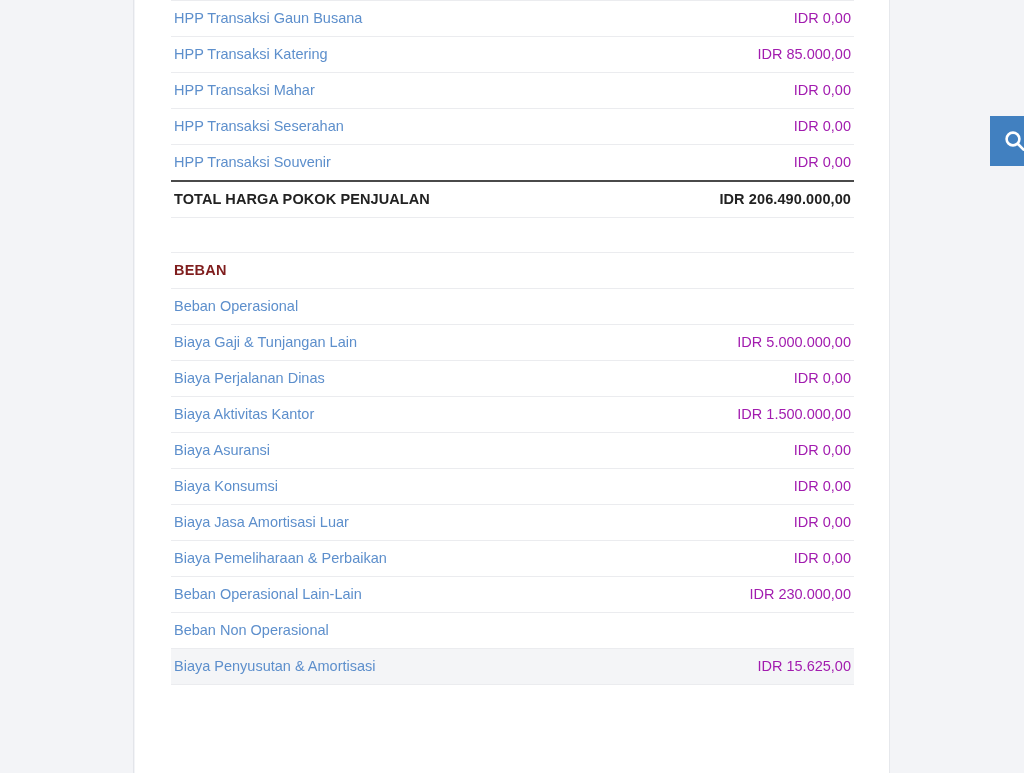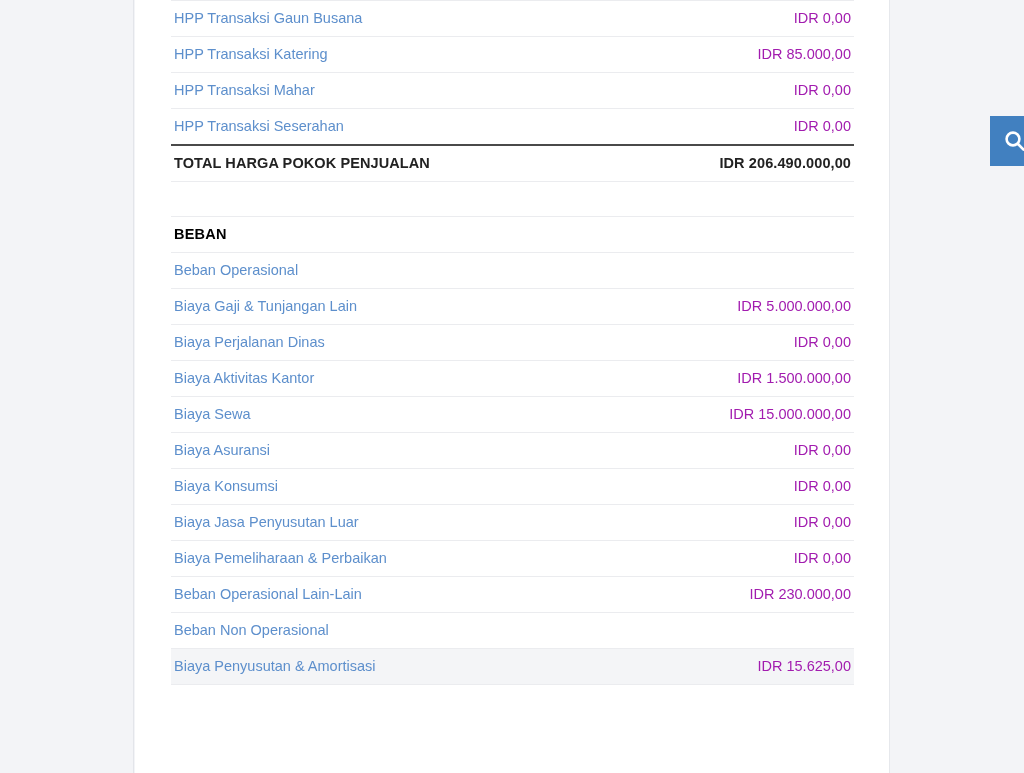--- a/index.html
+++ b/index.html
@@ -71,21 +71,21 @@
 
   
   .lvl0 .c-label { padding-left: 6px; margin-left: 12px; }
   .lvl1 .c-label { padding-left: 18px; }
   .lvl2 .c-label { padding-left: 36px; margin-top: 15px; }
 
   
   tr.section td {
     font-weight: bold;
     font-size: 13.5px;
-    color: #000000;
+    color: #7f1d1d;
     letter-spacing: .2px;
   }
 
   
   tr.total td {
     font-weight: bold;
     font-size: 13.5px;
     color: #222222;
     letter-spacing: .1px;
     border-top: 2px solid #4a4a4a;
@@ -140,20 +140,24 @@
             <td class="c-amount">IDR 85.000,00</td>
           </tr>
           <tr class="lvl2">
             <td class="c-label"><span class="acct">HPP Transaksi Mahar</span></td>
             <td class="c-amount">IDR 0,00</td>
           </tr>
           <tr class="lvl2">
             <td class="c-label"><span class="acct">HPP Transaksi Seserahan</span></td>
             <td class="c-amount">IDR 0,00</td>
           </tr>
+          <tr class="lvl2">
+            <td class="c-label"><span class="acct">HPP Transaksi Souvenir</span></td>
+            <td class="c-amount">IDR 0,00</td>
+          </tr>
           <tr class="lvl0 total">
             <td class="c-label">TOTAL HARGA POKOK PENJUALAN</td>
             <td class="c-amount">IDR 206.490.000,00</td>
           </tr>
           <tr class="lvl0 spacer">
             <td class="c-label"></td>
             <td class="c-amount"></td>
           </tr>
           <tr class="lvl0 section">
             <td class="c-label">BEBAN</td>
@@ -169,33 +173,29 @@
           </tr>
           <tr class="lvl2">
             <td class="c-label"><span class="acct">Biaya Perjalanan Dinas</span></td>
             <td class="c-amount">IDR 0,00</td>
           </tr>
           <tr class="lvl2">
             <td class="c-label"><span class="acct">Biaya Aktivitas Kantor</span></td>
             <td class="c-amount">IDR 1.500.000,00</td>
           </tr>
           <tr class="lvl2">
-            <td class="c-label"><span class="acct">Biaya Sewa</span></td>
-            <td class="c-amount">IDR 15.000.000,00</td>
-          </tr>
-          <tr class="lvl2">
             <td class="c-label"><span class="acct">Biaya Asuransi</span></td>
             <td class="c-amount">IDR 0,00</td>
           </tr>
           <tr class="lvl2">
             <td class="c-label"><span class="acct">Biaya Konsumsi</span></td>
             <td class="c-amount">IDR 0,00</td>
           </tr>
           <tr class="lvl2">
-            <td class="c-label"><span class="acct">Biaya Jasa Penyusutan Luar</span></td>
+            <td class="c-label"><span class="acct">Biaya Jasa Amortisasi Luar</span></td>
             <td class="c-amount">IDR 0,00</td>
           </tr>
           <tr class="lvl2">
             <td class="c-label"><span class="acct">Biaya Pemeliharaan &amp; Perbaikan</span></td>
             <td class="c-amount">IDR 0,00</td>
           </tr>
           <tr class="lvl2">
             <td class="c-label"><span class="acct">Beban Operasional Lain-Lain</span></td>
             <td class="c-amount">IDR 230.000,00</td>
           </tr>

